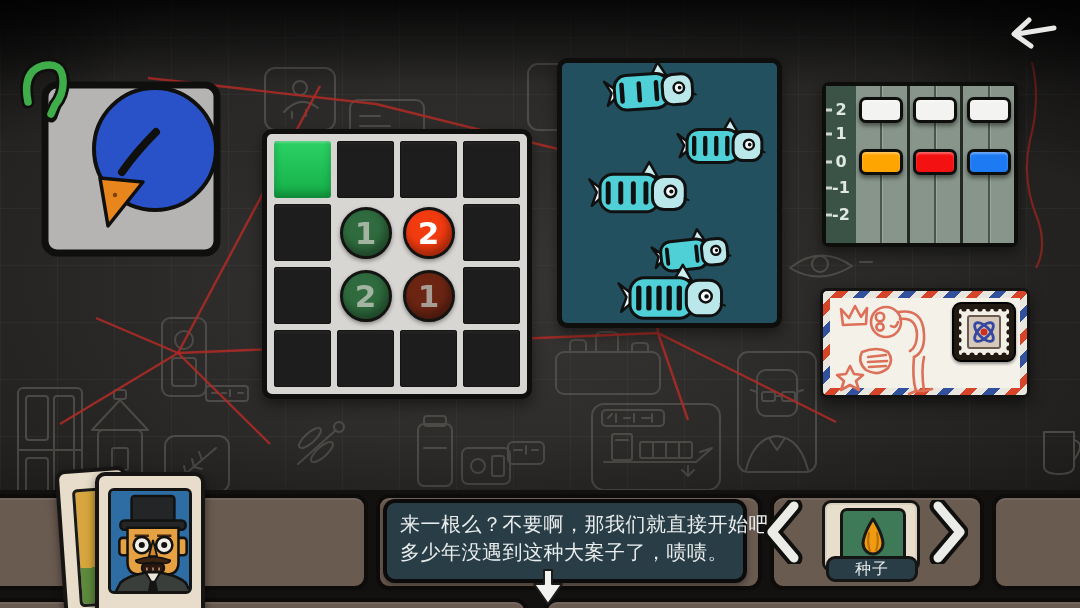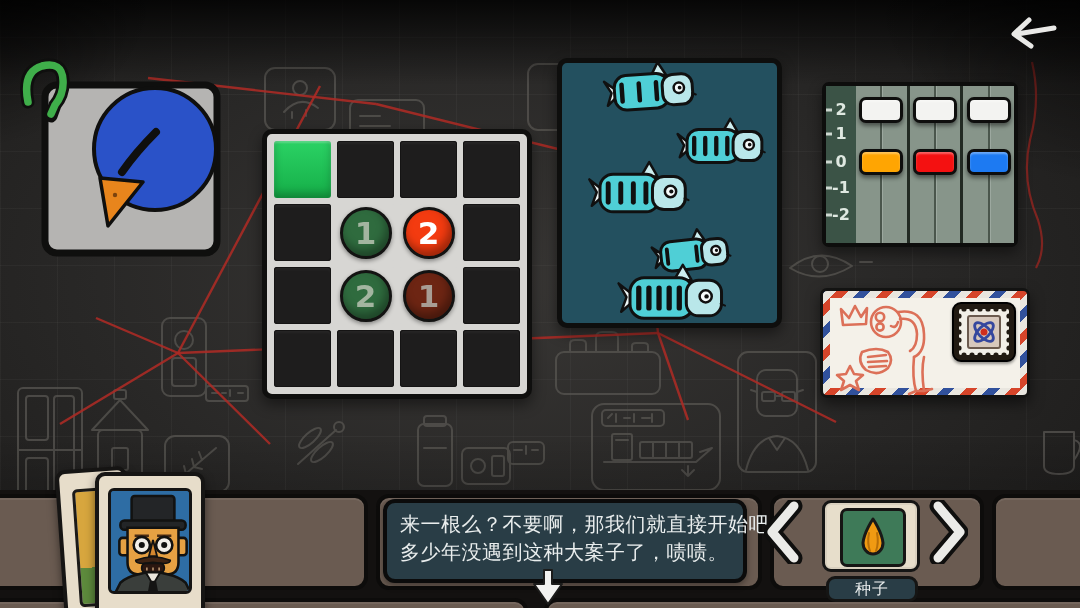--- a/index.html
+++ b/index.html
@@ -71,21 +71,21 @@
   .card{position:absolute;background:#e7ddca;border:4px solid #161514;border-radius:10px;box-shadow:0 4px 10px rgba(0,0,0,.5);}
   .back-card{left:60px;top:468px;width:72px;height:160px;transform:rotate(-4deg);}
   .back-sliver{position:absolute;left:12px;top:16px;width:44px;height:118px;border:3px solid #1b1a18;border-radius:5px;background:linear-gradient(180deg,#d7a63e 0 68%,#5d8a3c 68% 100%);}
   .front-card{left:95px;top:472px;width:110px;height:160px;}
   .portrait{position:absolute;left:9px;top:12px;width:84px;height:106px;background:#2e6da4;border:3px solid #151413;border-radius:6px;overflow:hidden;}
 
   
   .chev{position:absolute;}
   .item-card{position:absolute;left:822px;top:500px;width:98px;height:72px;background:#e7decb;border:3px solid #151514;border-radius:9px;box-shadow:inset 0 0 0 2px rgba(0,0,0,.06);}
   .item-img{position:absolute;left:15px;top:5px;width:66px;height:59px;background:#3e7a58;border:3px solid #161514;border-radius:7px;display:flex;align-items:center;justify-content:center;}
-  .item-label{position:absolute;left:826px;top:576px;width:92px;height:26px;background:#293d46;border:3px solid #151514;border-radius:9px;display:flex;align-items:center;justify-content:center;color:#e8ecec;font-size:16px;letter-spacing:1px;}
+  .item-label{position:absolute;left:826px;top:556px;width:92px;height:26px;background:#293d46;border:3px solid #151514;border-radius:9px;display:flex;align-items:center;justify-content:center;color:#e8ecec;font-size:16px;letter-spacing:1px;}
 
   .back-btn{position:absolute;left:1000px;top:8px;cursor:pointer;}
 </style>
 </head>
 <body>
 
 <div class="stage">
 
   <div class="gridlines"></div>
 

